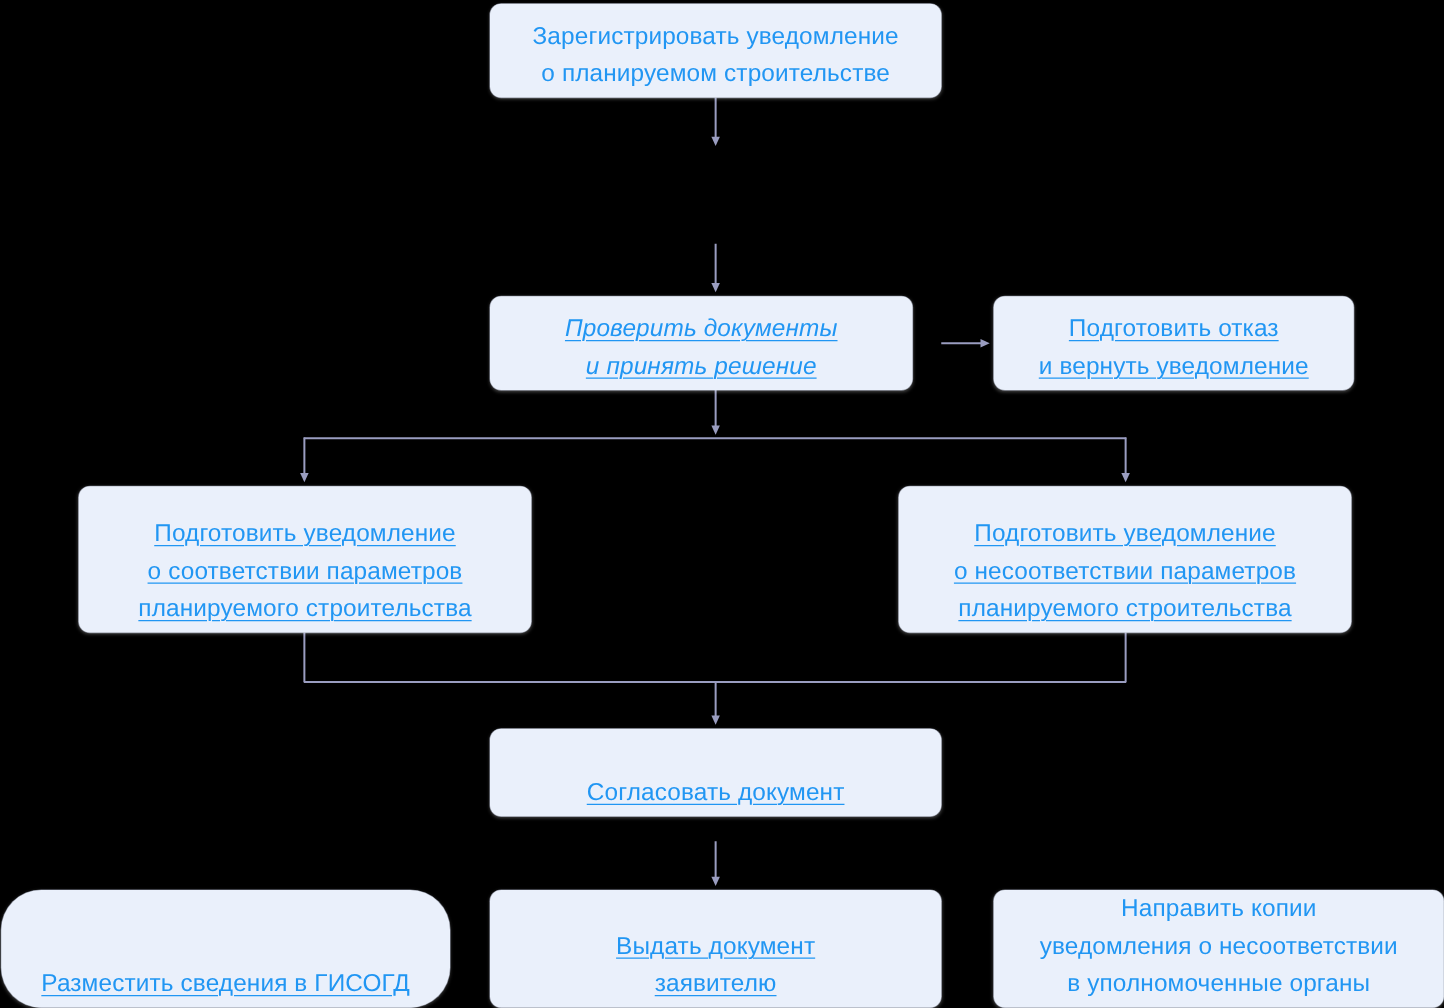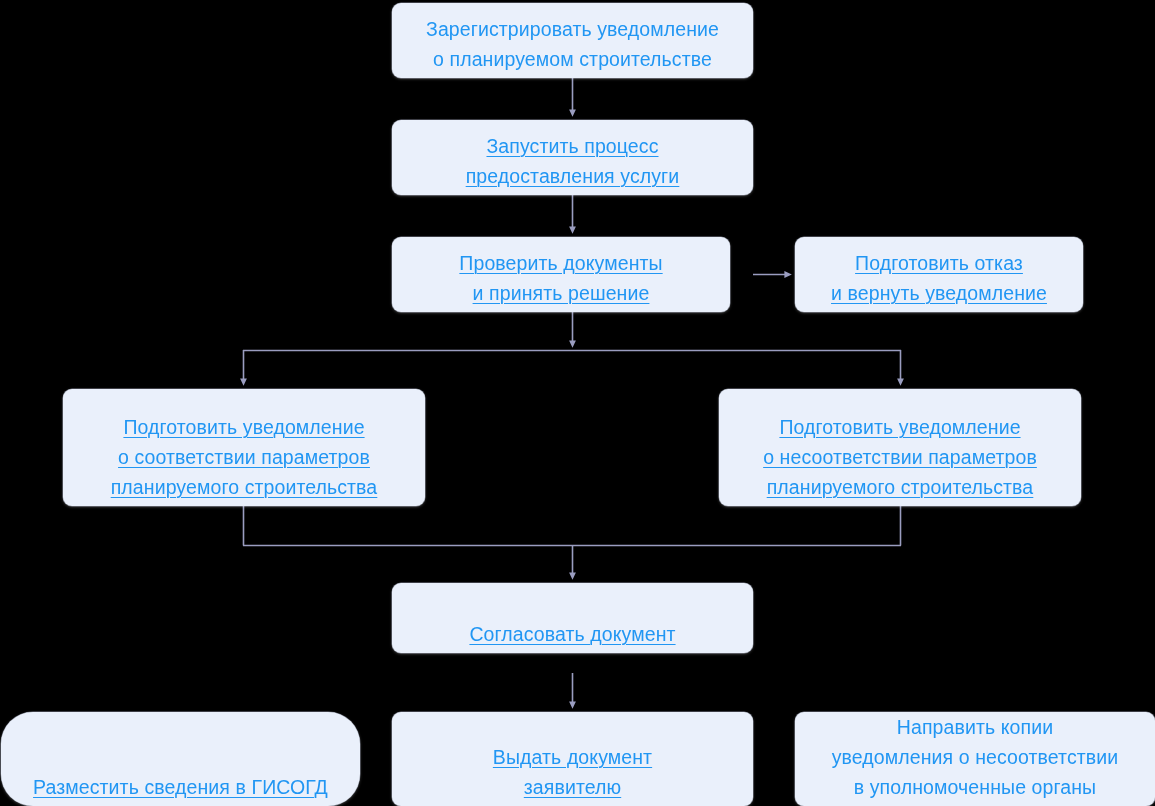--- a/index.html
+++ b/index.html
@@ -93,26 +93,22 @@
     <g>
       <line x1="572.5" y1="673" x2="572.5" y2="705" stroke="#9a9dc0" stroke-width="1.6" marker-end="url(#arrowhead)"></line>
     </g>
   </svg>
 
   <div class="node" style="left:392px; top:3px; width:361px; height:75px;">
     <span class="label">Зарегистрировать уведомление
 о планируемом строительстве</span>
   </div>
 
-  <div class="node link" style="left:392px; top:120px; width:361px; height:75px;">
-    <span class="label">Запустить процесс
-предоставления услуги</span>
-  </div>
 
-  <div class="node link" style="left:392px; top:237px; width:338px; height:75px;">
+  <div class="node link" style="left:392px; top:237px; width:338px; height:75px;font-style:italic;">
     <span class="label">Проверить документы
 и принять решение</span>
   </div>
 
   <div class="node link" style="left:795px; top:237px; width:288px; height:75px;">
     <span class="label">Подготовить отказ
 и вернуть уведомление</span>
   </div>
 
   <div class="node link" style="left:63px; top:389px; width:362px; height:117px;">

